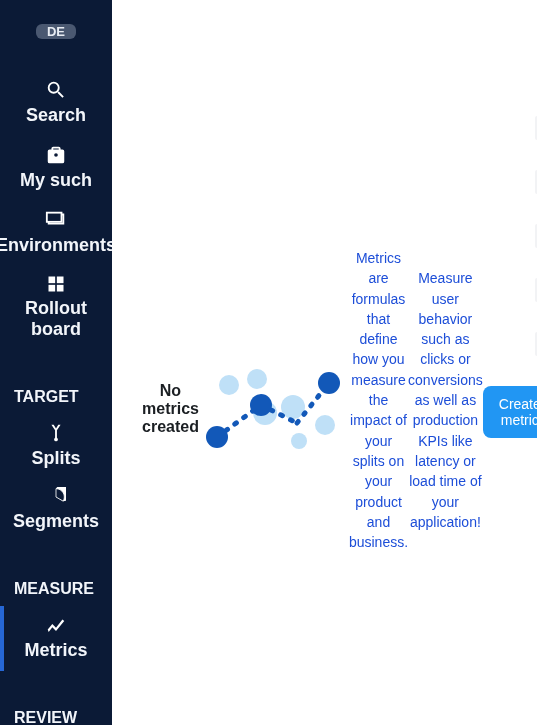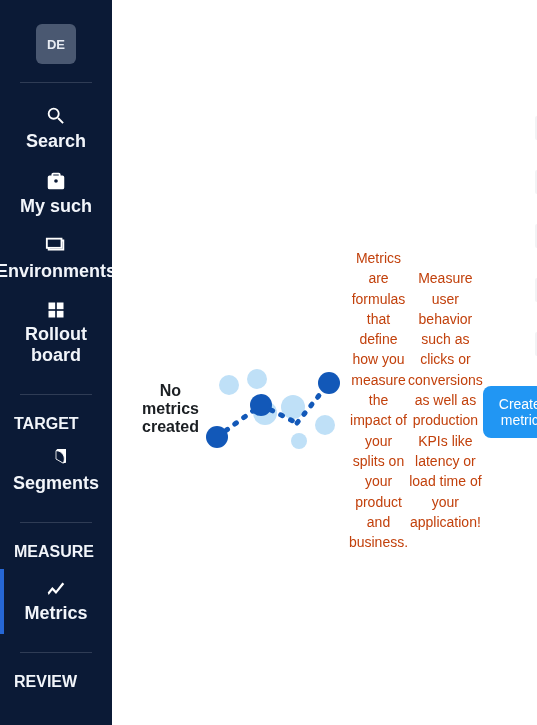--- a/index.html
+++ b/index.html
@@ -68,21 +68,21 @@
     color: #555; cursor: pointer; font-size: 16px; line-height: 1;
   }
   .empty {
     margin-top: 230px;
     display:flex; flex-direction:row; align-items:center;
     text-align:center;
   }
   .empty-title { font-size: 16px; font-weight: 700; color: #1b1f23; }
   .illus { margin: 28px 0 24px; }
   .empty-p {
-    font-size: 14px; color: #c2410c; line-height: 1.45;
+    font-size: 14px; color: #1d4ed8; line-height: 1.45;
     max-width: 300px; margin-bottom: 18px;
   }
   .primary-btn {
     margin-top: 6px;
     background: #2196f3; color: #fff;
     border: none; border-radius: 8px;
     padding: 10px 16px; font-size: 14px; font-weight: 500;
     cursor: pointer;
   }
 
@@ -138,20 +138,29 @@
           <rect x="3" y="13" width="8" height="8"></rect>
           <rect x="13" y="13" width="8" height="8"></rect>
         </svg>
     </span>
     <span class="nav-label">Rollout board</span>
   </div>
 
   <div class="side-divider"></div>
   <div class="section-title">TARGET</div>
 
+  <div class="nav-item">
+    <span class="icon">
+      <svg width="22" height="22" viewBox="0 0 24 24">
+          <path d="M7 3l4 6v9h2v-9l4-6h-2.5L12 7 9.5 3H7z"></path>
+          <circle cx="12" cy="19" r="2"></circle>
+        </svg>
+    </span>
+    <span class="nav-label">Splits</span>
+  </div>
 
   <div class="nav-item">
     <span class="icon">
       <svg width="20" height="20" viewBox="0 0 24 24">
           <path d="M12 2v10l8.66 5A10 10 0 1012 2z"></path>
           <path d="M12 2a10 10 0 018.66 15L12 12V2z" fill="#0b1a36" stroke="#fff" stroke-width="1"></path>
         </svg>
     </span>
     <span class="nav-label">Segments</span>
   </div>

